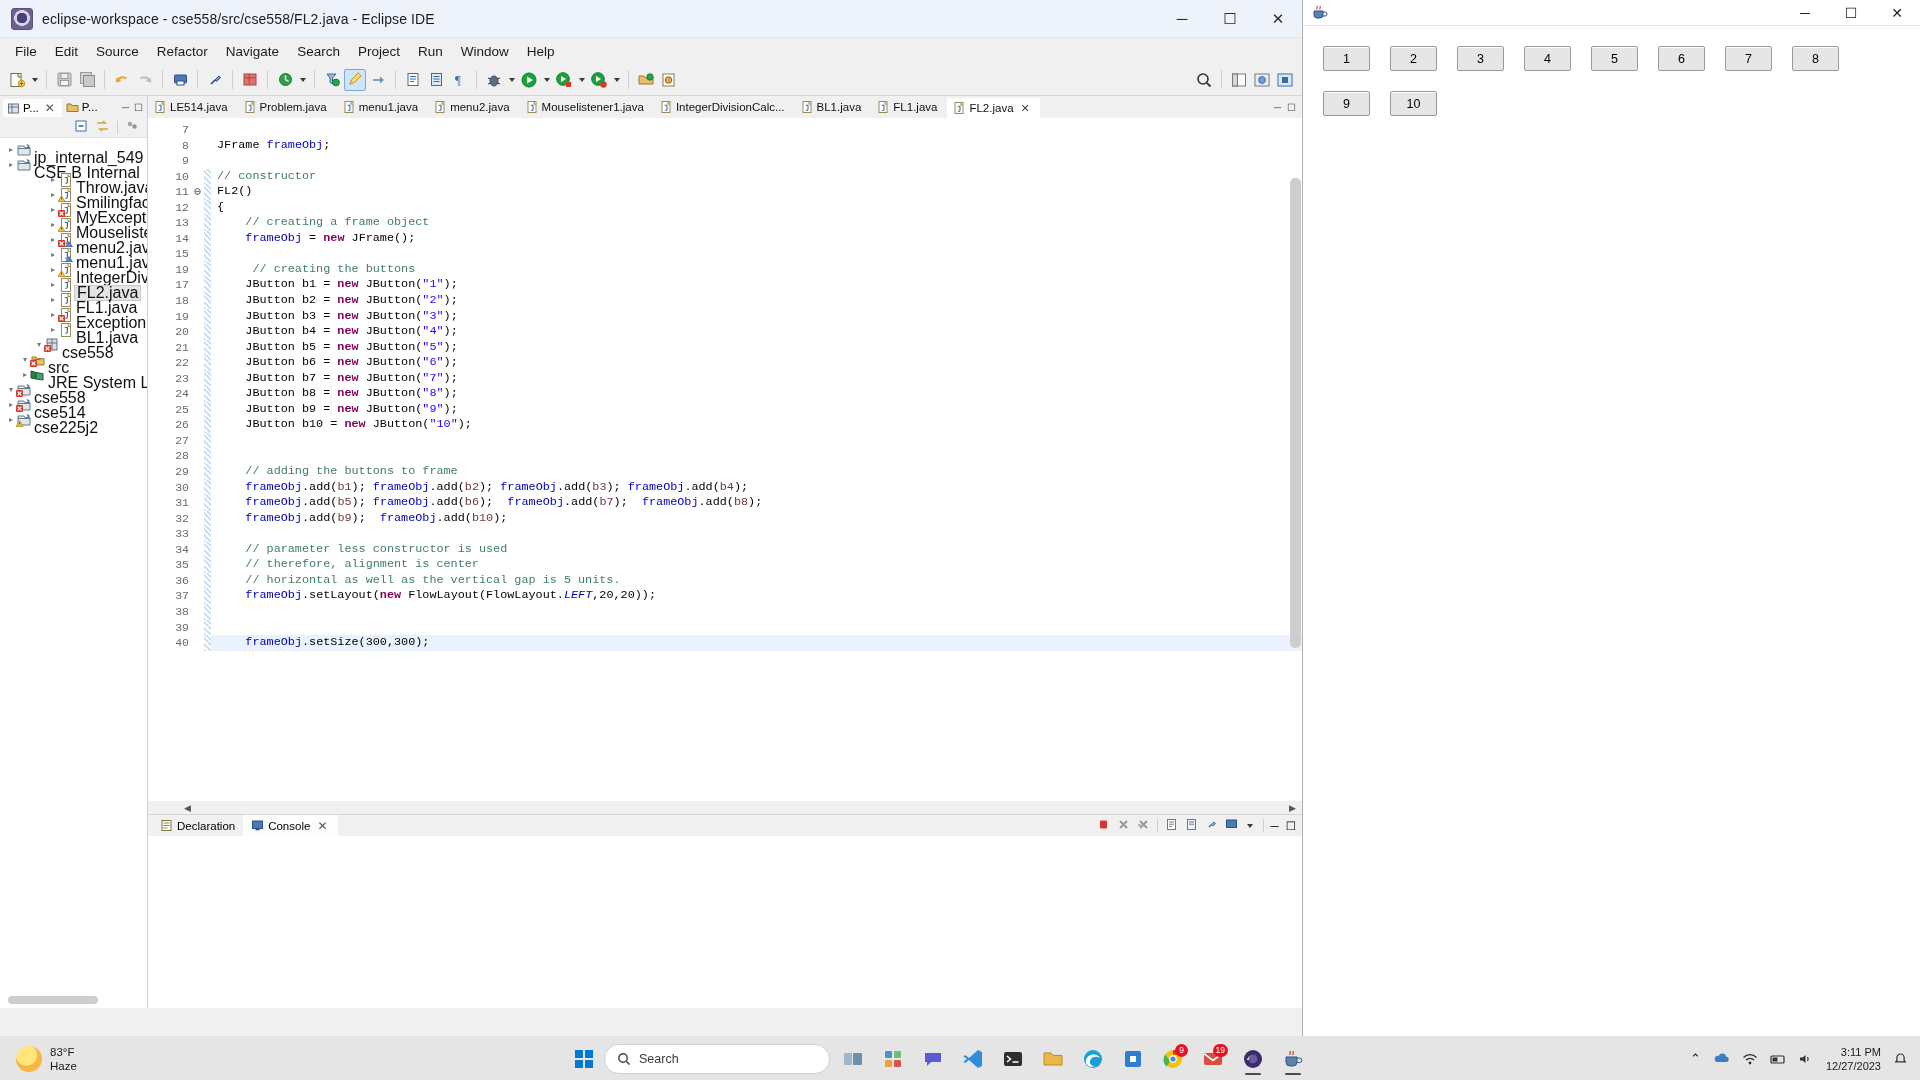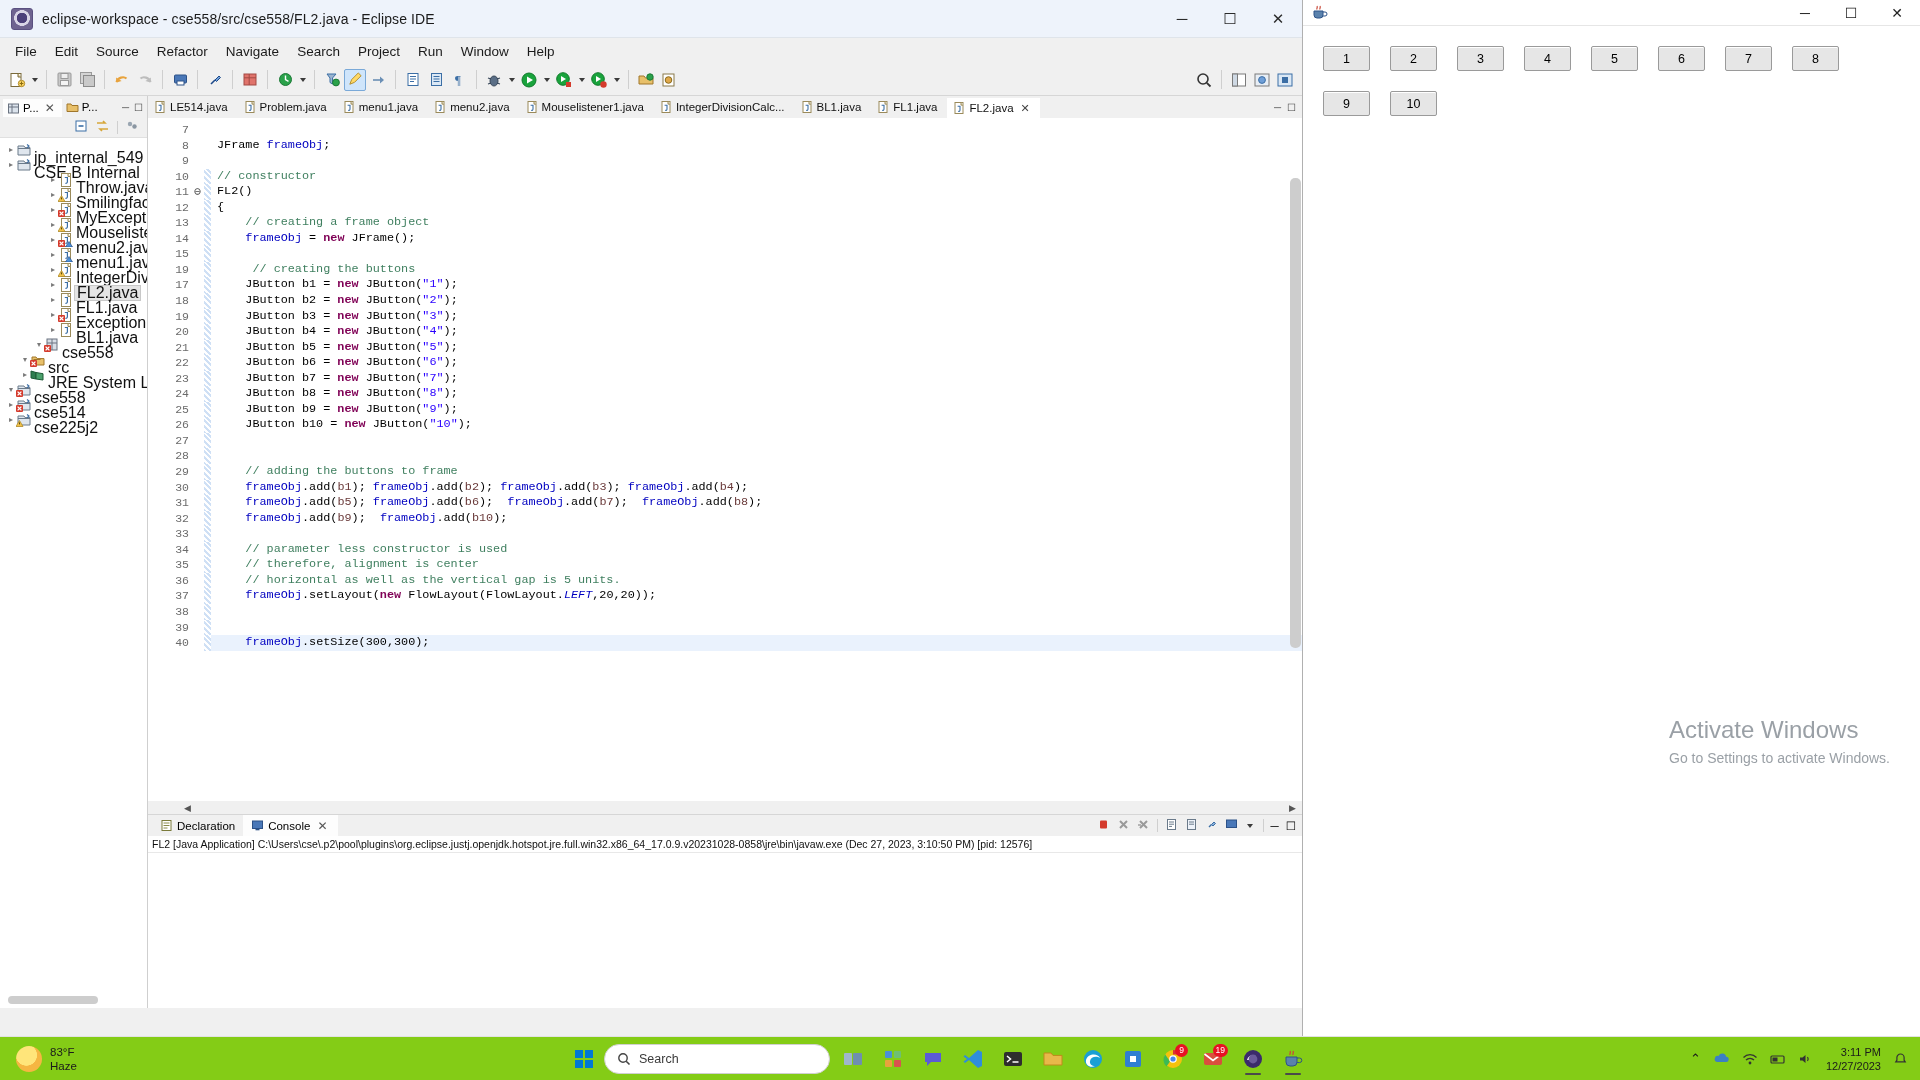--- a/index.html
+++ b/index.html
@@ -127,21 +127,21 @@
     border: 1px solid #9a9a9a; border-radius: 2px;
     display: flex; align-items: center; justify-content: center;
     font-family: "Liberation Sans", sans-serif; font-size: 12.5px; color: #000;
     box-shadow: inset 0 1px 0 #fff;
   }
   .watermark { position: absolute; right: 30px; bottom: 270px; text-align: left; color: #9aa0a6; }
   .wm1 { font-size: 24px; margin-bottom: 6px; }
   .wm2 { font-size: 14px; }
 
   
-  #taskbar { position: absolute; left: 0; bottom: 0; width: 1920px; height: 44px; background: #84cc16;
+  #taskbar { position: absolute; left: 0; bottom: 0; width: 1920px; height: 44px; background: #e5e5e5;
              display: flex; align-items: center; border-top: 1px solid #e2e2e2; }
   .tb-weather { display: flex; align-items: center; gap: 8px; padding-left: 16px; width: 190px; }
   .wsun { width: 26px; height: 26px; border-radius: 50%;
           background: radial-gradient(circle at 40% 35%, #ffe57a 0 45%, #f5b642 47% 100%); position: relative; }
   .wtxt { font-size: 11.5px; line-height: 14px; color: #1b1b1b; }
   .tb-center { flex: 1; display: flex; align-items: center; justify-content: center; gap: 6px; }
   .tb-start { width: 28px; height: 28px; display: flex; align-items: center; justify-content: center; }
   .winlogo { width: 18px; height: 18px; display: grid; grid-template-columns: 1fr 1fr; grid-template-rows: 1fr 1fr; gap: 2px; }
   .winlogo i { background: #0078d4; display: block; }
   .searchbox { width: 226px; height: 30px; background: #ffffff; border: 1px solid #d0d0d0; border-radius: 16px;
@@ -844,21 +844,20 @@
                   </svg></span>
               <span><svg width="13" height="13" viewBox="0 0 13 13">
                     <rect x="1.5" y="2" width="10" height="7.5" fill="#4a78b8" stroke="#2d5288"></rect>
                   </svg></span>
               <span class="tarrow"></span>
               <span style="width:1px;height:13px;background:#cfcfcf;display:inline-block;"></span>
               <span>─</span>
               <span>☐</span>
             </div>
           </div>
-          <div class="cs-head">FL2 [Java Application] C:\Users\cse\.p2\pool\plugins\org.eclipse.justj.openjdk.hotspot.jre.full.win32.x86_64_17.0.9.v20231028-0858\jre\bin\javaw.exe  (Dec 27, 2023, 3:10:50 PM) [pid: 12576]</div>
           <div class="cs-body"></div>
         </div>
       </div>
     </div>
 
   </div>
 
   <div id="swing">
     <div class="sw-title">
       <span class="sw-ico">
@@ -880,24 +879,20 @@
           <div class="jbtn">2</div>
           <div class="jbtn">3</div>
           <div class="jbtn">4</div>
           <div class="jbtn">5</div>
           <div class="jbtn">6</div>
           <div class="jbtn">7</div>
           <div class="jbtn">8</div>
           <div class="jbtn">9</div>
           <div class="jbtn">10</div>
         </div>
-      <div class="watermark">
-        <div class="wm1">Activate Windows</div>
-        <div class="wm2">Go to Settings to activate Windows.</div>
-      </div>
     </div>
   </div>
 
   <div id="taskbar">
     <div class="tb-weather">
       <div class="wsun"></div>
       <div class="wtxt">
         <div>83°F</div>
         <div>Haze</div>
       </div>

